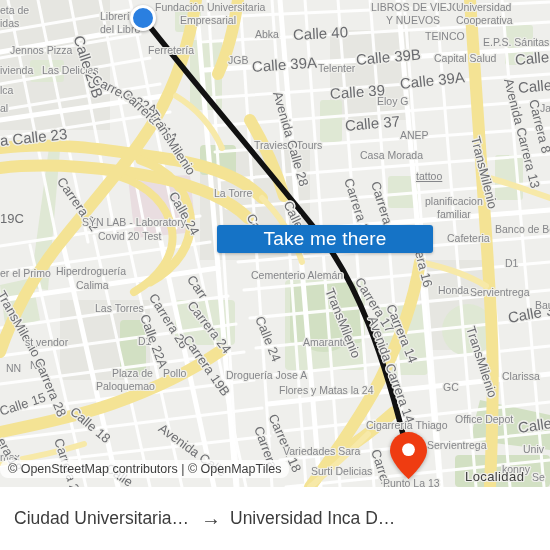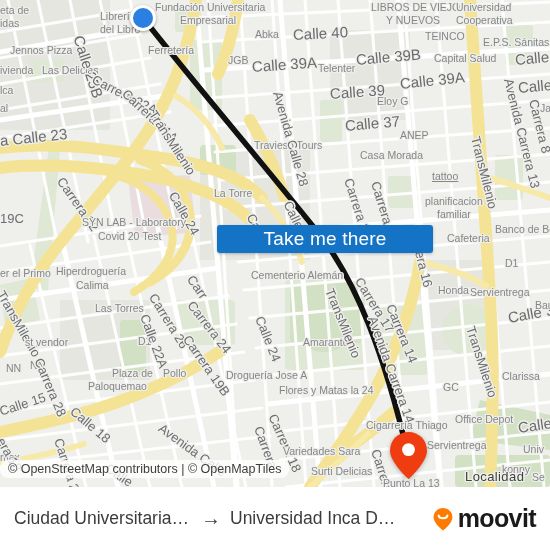--- a/index.html
+++ b/index.html
@@ -314,21 +314,21 @@
         <div class="map-label poi" style="left: 82px; top: 217px;">SYN LAB - Laboratory</div>
         <div class="map-label poi" style="left: 98px; top: 231px;">Covid 20 Test</div>
         <div class="map-label poi" style="left: 225px; top: 140px; margin-left: 29px;">Travieso Tours</div>
         <div class="map-label poi" style="left: 214px; top: 188px;">La Torre</div>
         <div class="map-label mid" style="left: 172px; top: 186px; transform: rotate(60deg);">Calle 24</div>
         <div class="map-label mid" style="left: 277px; top: 85px; transform: rotate(74deg);">Avenida Calle 28</div>
         <div class="map-label mid" style="left: 287px; top: 195px; transform: rotate(64deg);">Calle</div>
         <div class="map-label mid" style="left: 250px; top: 208px; transform: rotate(62deg);">Calle</div>
         <div class="map-label poi" style="left: 400px; top: 130px; text-align: center;">ANEP</div>
         <div class="map-label poi" style="left: 360px; top: 150px;">Casa Morada</div>
-        <div class="map-label poi" style="left: 432px; top: 171px; text-decoration: underline;">tattoo</div>
+        <div class="map-label poi" style="left: 416px; top: 171px; text-decoration: underline;">tattoo</div>
         <div class="map-label poi" style="left: 425px; top: 196px;">planificacion</div>
         <div class="map-label poi" style="left: 437px; top: 209px;">familiar</div>
         <div class="map-label poi" style="left: 447px; top: 233px;">Cafeteria</div>
         <div class="map-label mid" style="left: 348px; top: 172px; transform: rotate(72deg);">Carrera 20</div>
         <div class="map-label mid" style="left: 375px; top: 175px; transform: rotate(73deg);">Carrera 18</div>
         <div class="map-label mid" style="left: 413px; top: 220px; transform: rotate(76deg);">Carrera 16</div>
         <div class="map-label mid" style="left: 475px; top: 130px; transform: rotate(76deg);">TransMilenio</div>
         <div class="map-label mid" style="left: 508px; top: 72px; transform: rotate(76deg);">Avenida Carrera 13</div>
         <div class="map-label mid" style="left: 533px; top: 93px; transform: rotate(76deg);">Carrera 8</div>
         <div class="map-label poi" style="left: 540px; top: 103px;">Ja</div>
@@ -342,21 +342,21 @@
         <div class="map-label poi" style="left: 0px; top: 268px;">er el Primo</div>
         <div class="map-label poi" style="left: 56px; top: 266px;">Hiperdroguería</div>
         <div class="map-label poi" style="left: 76px; top: 280px;">Calima</div>
         <div class="map-label poi" style="left: 95px; top: 303px;">Las Torres</div>
         <div class="map-label mid" style="left: 0px; top: 285px; transform: rotate(60deg);">TransMilenio</div>
         <div class="map-label poi" style="left: 25px; top: 337px;">st vendor</div>
         <div class="map-label poi" style="left: 6px; top: 363px;">NN</div>
         <div class="map-label poi" style="left: 30px; top: 360px;">NN</div>
         <div class="map-label mid" style="left: 38px; top: 352px; transform: rotate(67deg);">Carrera 28</div>
         <div class="map-label poi" style="left: 112px; top: 368px;">Plaza de</div>
-        <div class="map-label poi" style="left: 88px; top: 381px;">Paloquemao</div>
+        <div class="map-label poi" style="left: 96px; top: 381px;">Paloquemao</div>
         <div class="map-label poi" style="left: 138px; top: 336px;">D1</div>
         <div class="map-label mid" style="left: 144px; top: 308px; transform: rotate(70deg);">Calle 22A</div>
         <div class="map-label mid" style="left: 152px; top: 288px; transform: rotate(58deg);">Carrera 26</div>
         <div class="map-label mid" style="left: 190px; top: 296px; transform: rotate(52deg);">Carrera 24</div>
         <div class="map-label mid" style="left: 186px; top: 330px; transform: rotate(55deg);">Carrera 19B</div>
         <div class="map-label poi" style="left: 163px; top: 368px;">Pollo</div>
         <div class="map-label mid" style="left: 190px; top: 270px; transform: rotate(55deg);">Carr</div>
         <div class="map-label poi" style="left: 251px; top: 270px;">Cementerio Alemán</div>
         <div class="map-label mid" style="left: 259px; top: 310px; transform: rotate(68deg);">Calle 24</div>
         <div class="map-label poi" style="left: 303px; top: 337px;">Amaranto</div>
@@ -401,22 +401,15 @@
 
     <button id="cta">Take me there</button>
 
     <div id="attribution">© OpenStreetMap contributors | © OpenMapTiles</div>
   </div>
 
   <div id="footer">
     <span class="foot-txt" id="foot-origin">Ciudad Universitaria - Lotterí…</span>
     <span id="foot-arrow">→</span>
     <span class="foot-txt" id="foot-dest">Universidad Inca De …</span>
-    <span id="moovit-logo">
-      <svg width="26" height="26" viewBox="0 0 26 26">
-        <path d="M13 2 C7.8 2 3.6 6.1 3.6 11.2 C3.6 17.3 13 24.5 13 24.5 C13 24.5 22.4 17.3 22.4 11.2 C22.4 6.1 18.2 2 13 2 Z" fill="#ff7a00"></path>
-        <path d="M8.6 9.6 C9.2 13.2 16.8 13.2 17.4 9.6" stroke="#ffffff" stroke-width="2.1" fill="none" stroke-linecap="round"></path>
-      </svg>
-      <span id="moovit-word">moovit</span>
-    </span>
   </div>
 
 </div>
 
 </body></html>

